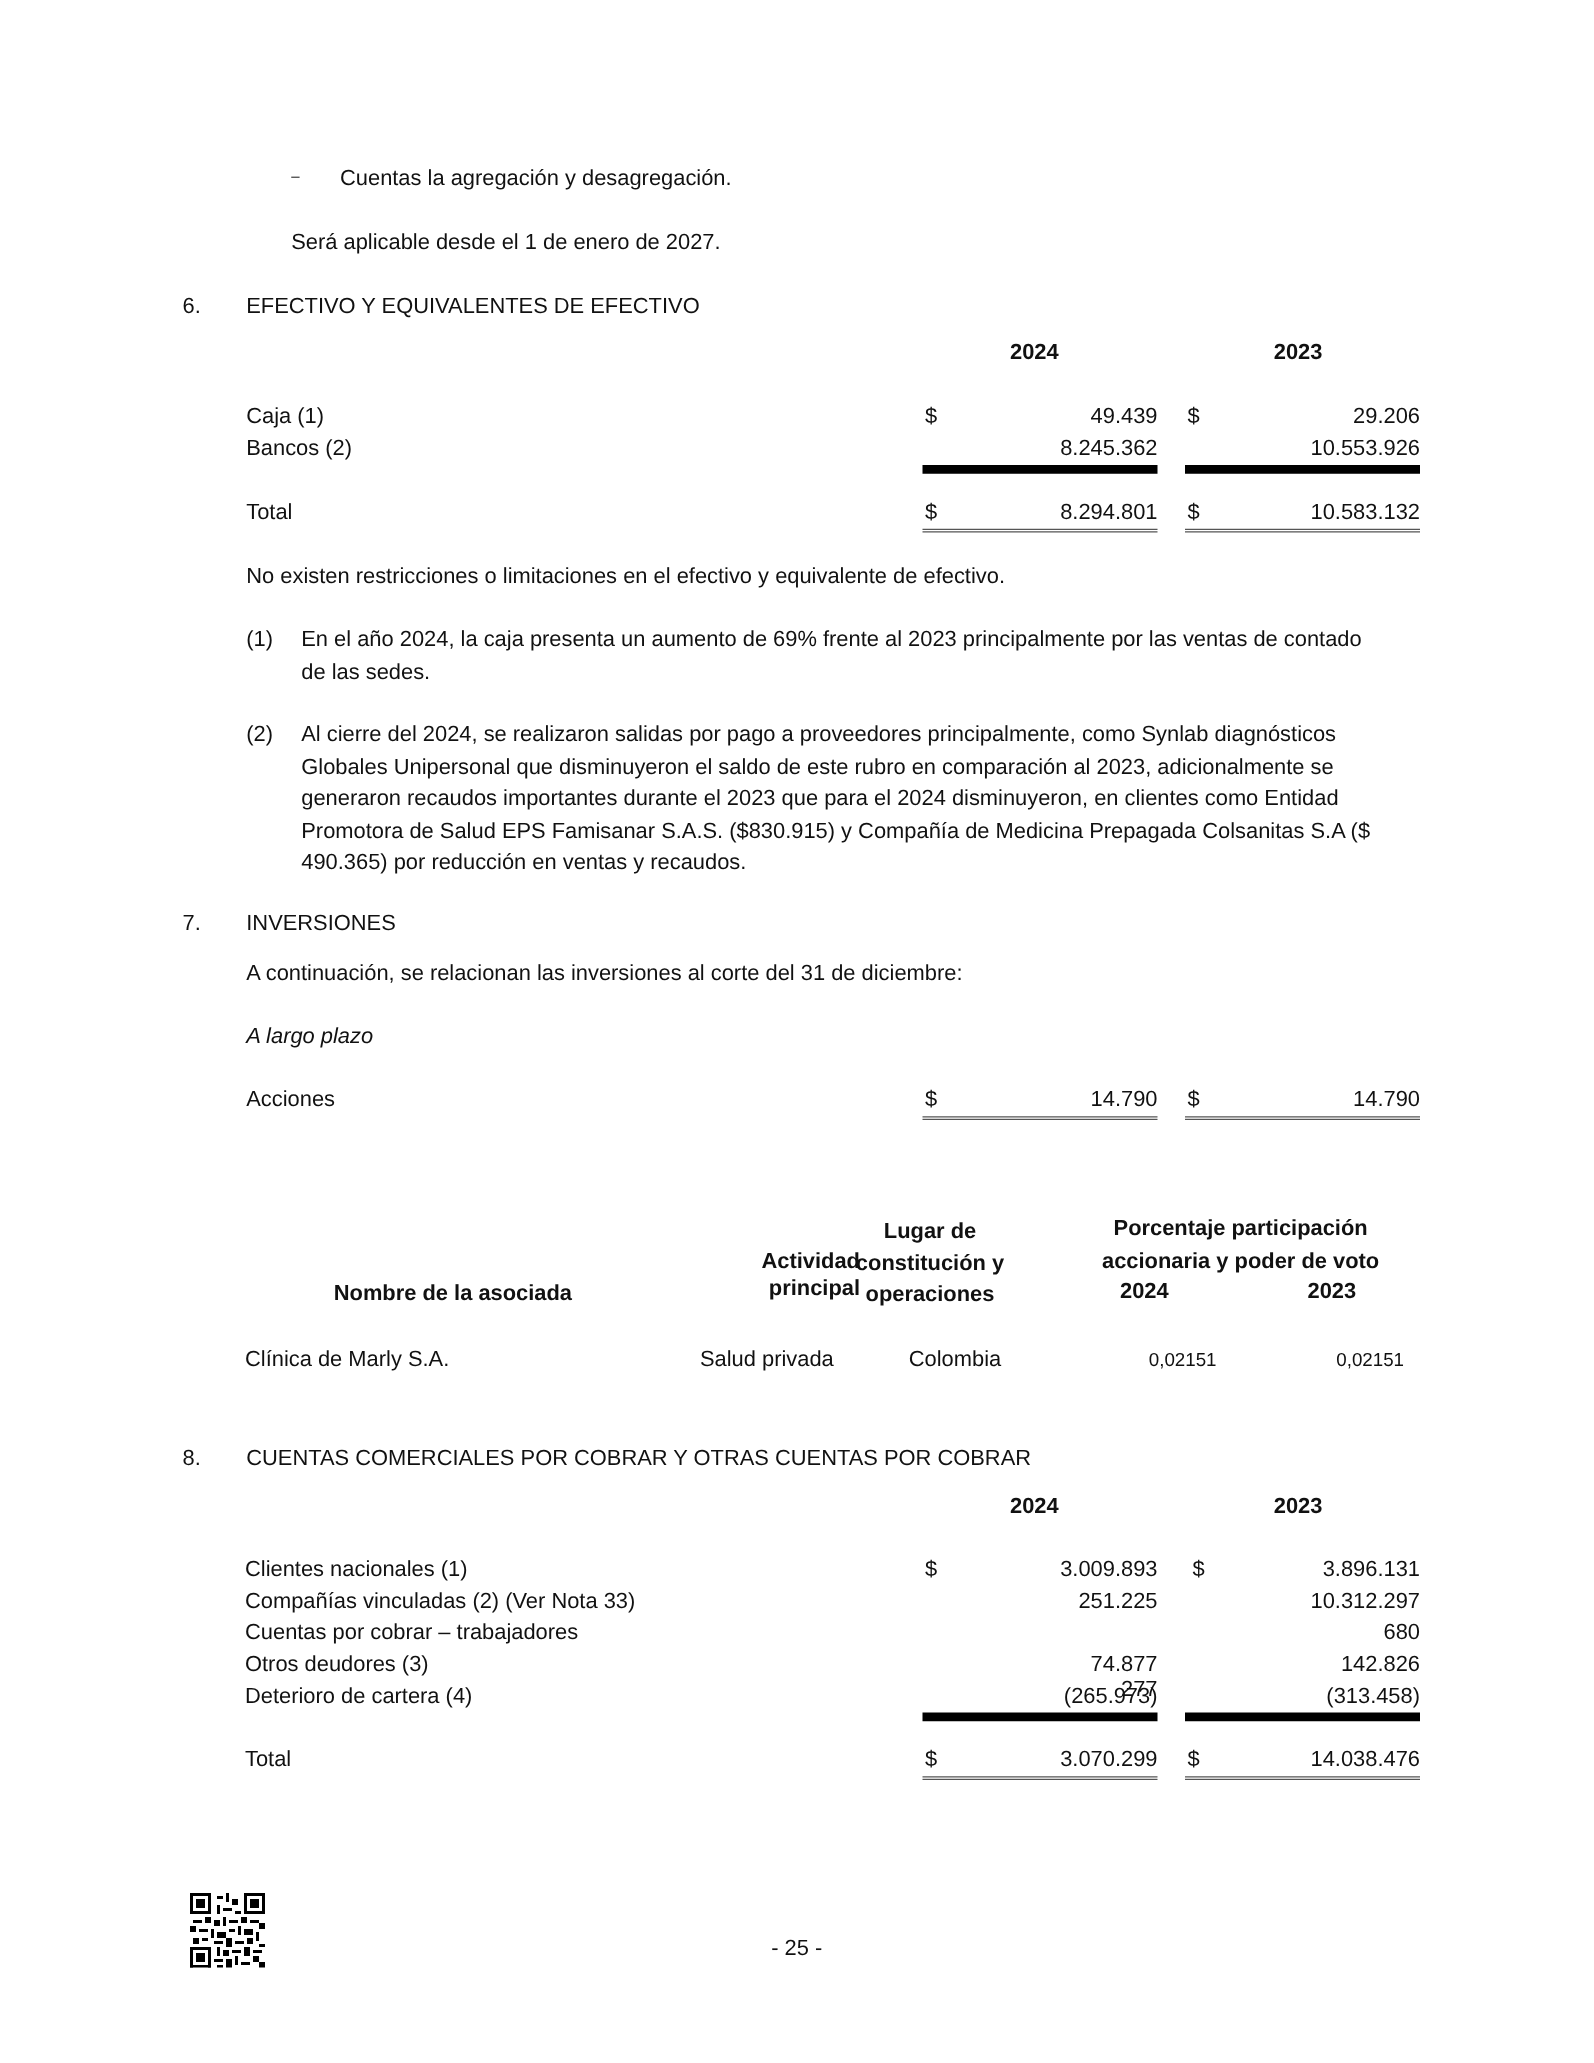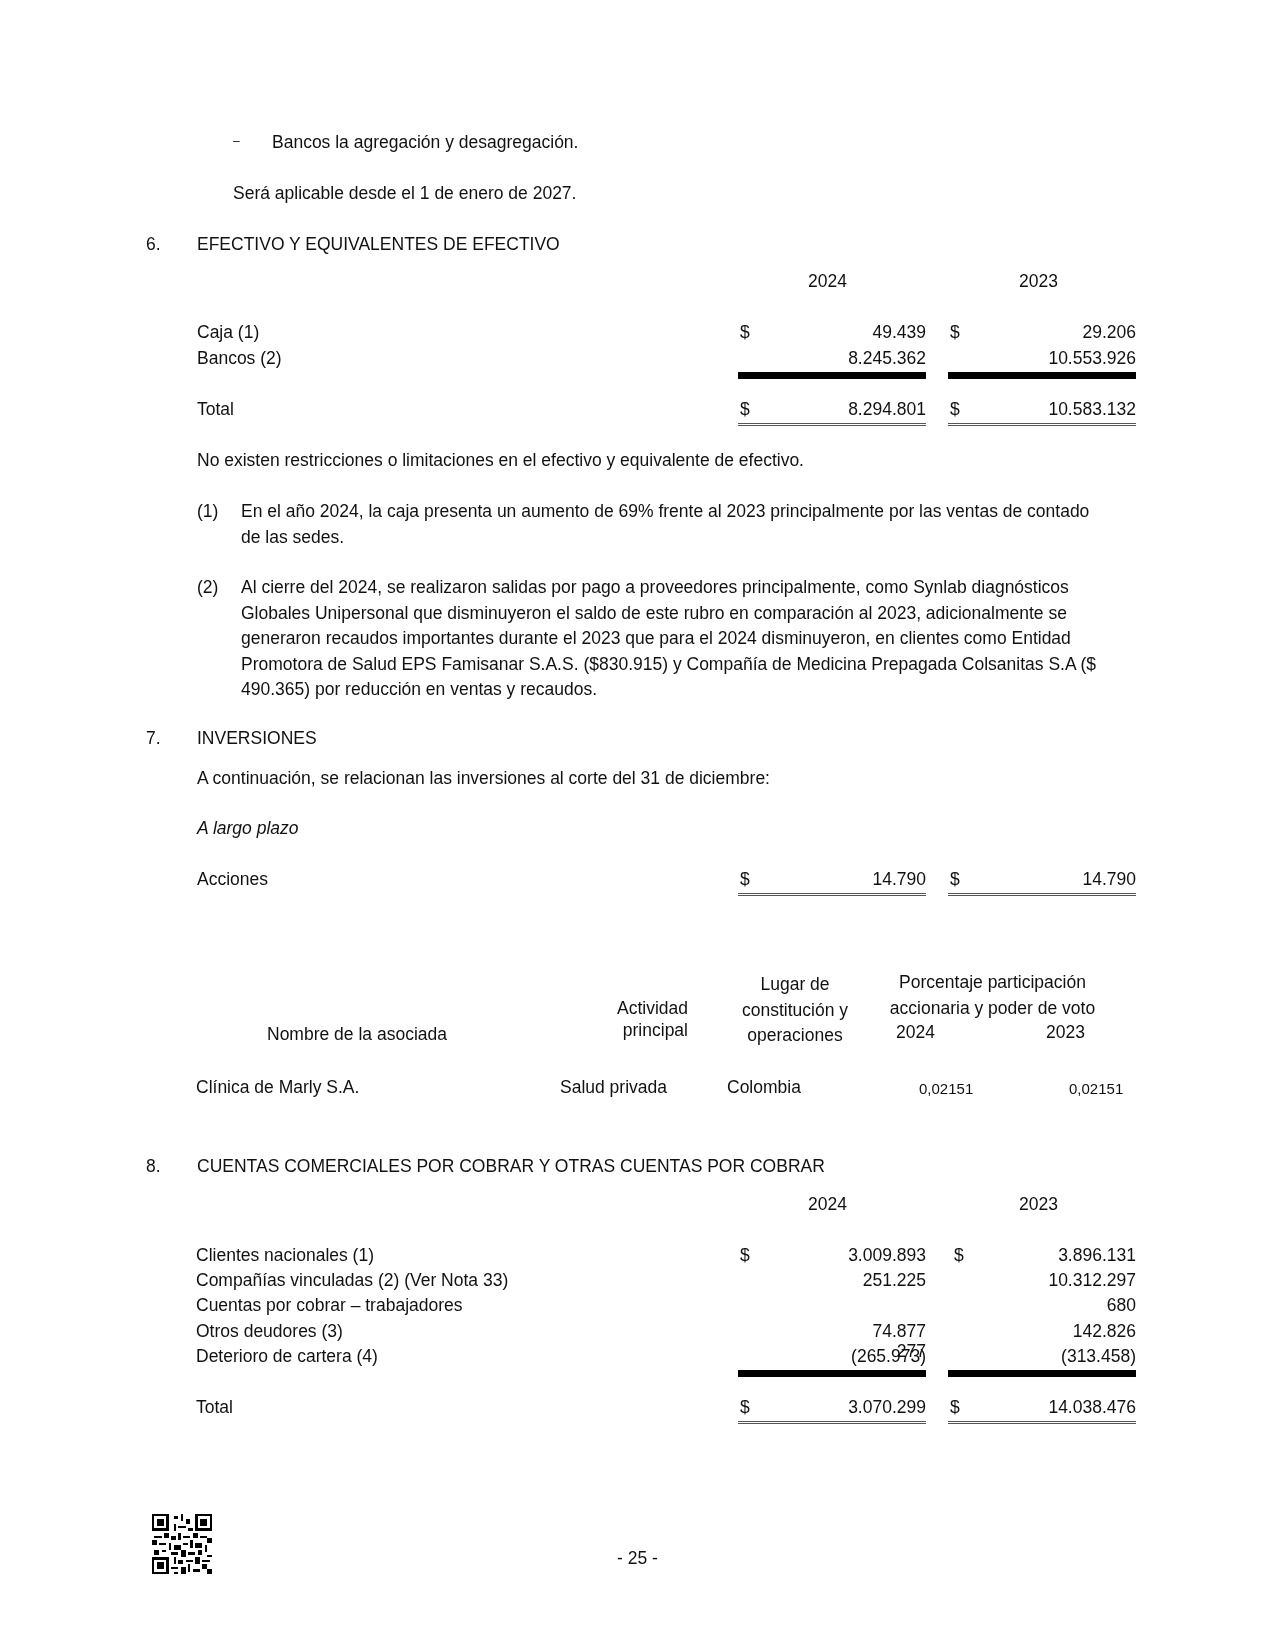--- a/index.html
+++ b/index.html
@@ -1,34 +1,34 @@
 <!DOCTYPE html>
 <html><head>
 <meta charset="utf-8">
 <style>
   html, body { margin: 0; padding: 0; background: #ffffff; }
   body { width: 1275px; height: 1650px; position: relative; overflow: hidden;
          font-family: "Liberation Sans", sans-serif; color: #111; font-size: 17.5px; }
   .abs { position: absolute; white-space: nowrap; }
   .ul { border-bottom: 7px solid #000000; }
   .dul { border-bottom: 3px double #555; }
-  .bold { font-weight: normal; }
+  .bold { font-weight: bold; }
   .ital { font-style: italic; }
   .para { position: absolute; line-height: 25.5px; white-space: normal; }
   .center { text-align: center; }
   .amt-box { position: absolute; height: 24px; }
   .amt-box .d { position: absolute; left: 2px; top: 0; }
   .amt-box .v { position: absolute; right: 0; top: 0; }
   .qr { position: absolute; left: 152px; top: 1514px; width: 60px; height: 60px; }
 </style>
 </head>
 <body>
 
 <span class="abs" style="left:233px; top:134px; font-size:12px;">–</span>
-<span class="abs" style="left:272px; top:132px;">Bancos la agregación y desagregación.</span>
+<span class="abs" style="left:272px; top:132px;">Cuentas la agregación y desagregación.</span>
 <span class="abs" style="left:233px; top:183px;">Será aplicable desde el 1 de enero de 2027.</span>
 
 <span class="abs" style="left:146px; top:234px;">6.</span>
 <span class="abs" style="left:197px; top:234px;">EFECTIVO Y EQUIVALENTES DE EFECTIVO</span>
 <span class="abs bold" style="left:808px; top:271px;">2024</span>
 <span class="abs bold" style="left:1019px; top:271px;">2023</span>
 
 <div>
   <span class="abs" style="left:197px; top:322px;">Caja (1)</span>
   <div class="amt-box" style="left:738px; top:322px; width:188px;">
@@ -81,21 +81,21 @@
   <span class="d">$</span>
   <span class="v">14.790</span>
 </div>
 
 <div>
   <span class="abs bold" style="left:267px; top:1024px;">Nombre de la asociada</span>
   <div class="abs bold center" style="left:548px; top:998px; width:140px;text-align:right;">
     <div>Actividad</div>
     <div style="margin-top:1px;">principal</div>
   </div>
-  <div class="abs bold center" style="left:720px; top:972px; width:150px; line-height:25.5px;">
+  <div class="abs bold center" style="left:669px; top:972px; width:150px; line-height:25.5px;">
     <div>Lugar de</div>
     <div>constitución y</div>
     <div>operaciones</div>
   </div>
   <div class="abs bold center" style="left:870px; top:970px; width:245px; line-height:25.5px;">
     <div>Porcentaje participación</div>
     <div>accionaria y poder de voto</div>
   </div>
   <span class="abs bold" style="left:896px; top:1022px;">2024</span>
   <span class="abs bold" style="left:1046px; top:1022px;">2023</span>

